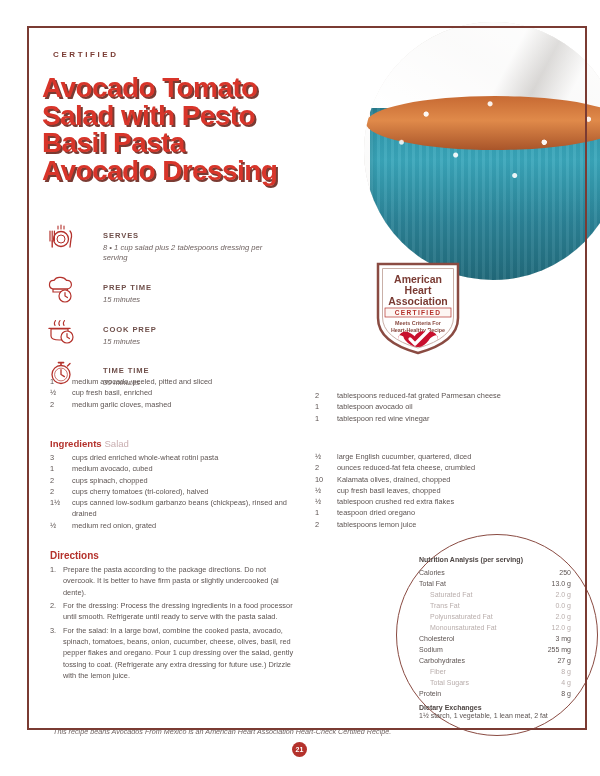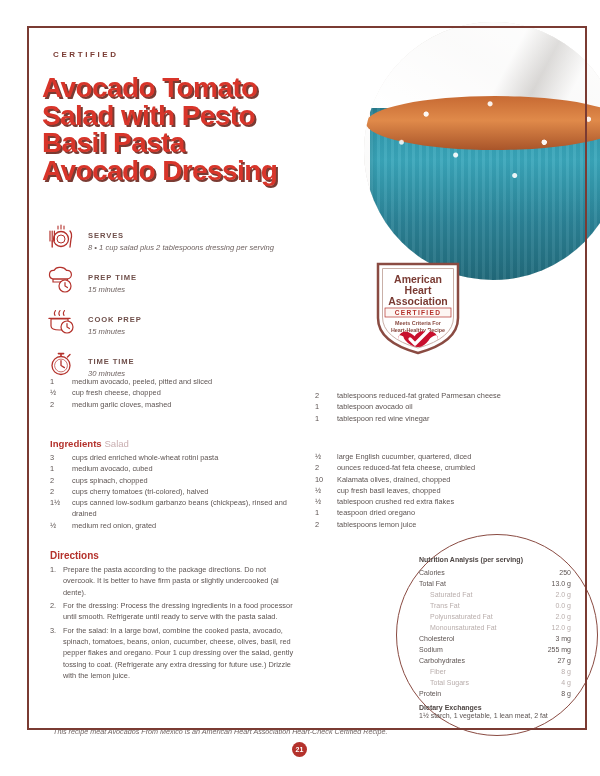--- a/index.html
+++ b/index.html
@@ -135,21 +135,21 @@
     position: absolute; left: 42px; top: 74px; width: 330px;
     font-size: 28px; line-height: 0.99; font-weight: bold;
     letter-spacing: -0.6px;
     color: #d8352a;
     text-shadow: 2px 2px 0 #7a3b33;
   }
   .title div { white-space: nowrap; }
 
   
   .meta { position: absolute; left: 46px; top: 222px; width: 230px; }
-  .meta-row { display: flex; gap: 12px; margin-bottom: 11px; align-items: flex-start; }
+  .meta-row { display: flex; gap: 27px; margin-bottom: 11px; align-items: flex-start; }
   .meta-icon { width: 30px; height: 30px; flex: 0 0 30px; }
   .meta-text { padding-top: 2px; }
   .meta-label { font-size: 7.6px; font-weight: bold; letter-spacing: .9px; color: #6f4f4a; }
   .meta-val { font-size: 7.6px; color: #6f6361; line-height: 1.3; font-style: italic; margin-top: 1px; }
 
   
   .sec-head { font-size: 9.6px; font-weight: bold; color: #b4322c; }
   .sec-head .sub { font-weight: normal; color: #c9aeb0; }
 
   .ing-block { position: absolute; }
@@ -305,21 +305,21 @@
       </div>
     </div>
 
     <div class="ing-block" style="left:50px; top:376px; width:250px;">
       <div class="ing-row">
           <span class="ing-qty">1</span>
           <span class="ing-txt">medium avocado, peeled, pitted and sliced</span>
         </div>
       <div class="ing-row">
           <span class="ing-qty">½</span>
-          <span class="ing-txt">cup fresh cheese, chopped</span>
+          <span class="ing-txt">cup fresh basil, enriched</span>
         </div>
       <div class="ing-row">
           <span class="ing-qty">2</span>
           <span class="ing-txt">medium garlic cloves, mashed</span>
         </div>
     </div>
 
     <div class="ing-block" style="left:315px; top:390px; width:265px;">
       <div class="ing-row">
           <span class="ing-qty">2</span>
@@ -462,17 +462,17 @@
         </div>
       <div class="nut-row">
           <span>Protein</span>
           <span>8 g</span>
         </div>
 
       <div class="nut-ex-head">Dietary Exchanges</div>
       <div class="nut-ex">1½ starch, 1 vegetable, 1 lean meat, 2 fat</div>
     </div>
 
-    <div class="footer-note">This recipe meat Avocados From Mexico is an American Heart Association Heart-Check Certified Recipe.</div>
+    <div class="footer-note">This recipe beans Avocados From Mexico is an American Heart Association Heart-Check Certified Recipe.</div>
     <div class="page-num">21</div>
 
   </div>
 </div>
 
 </body></html>

